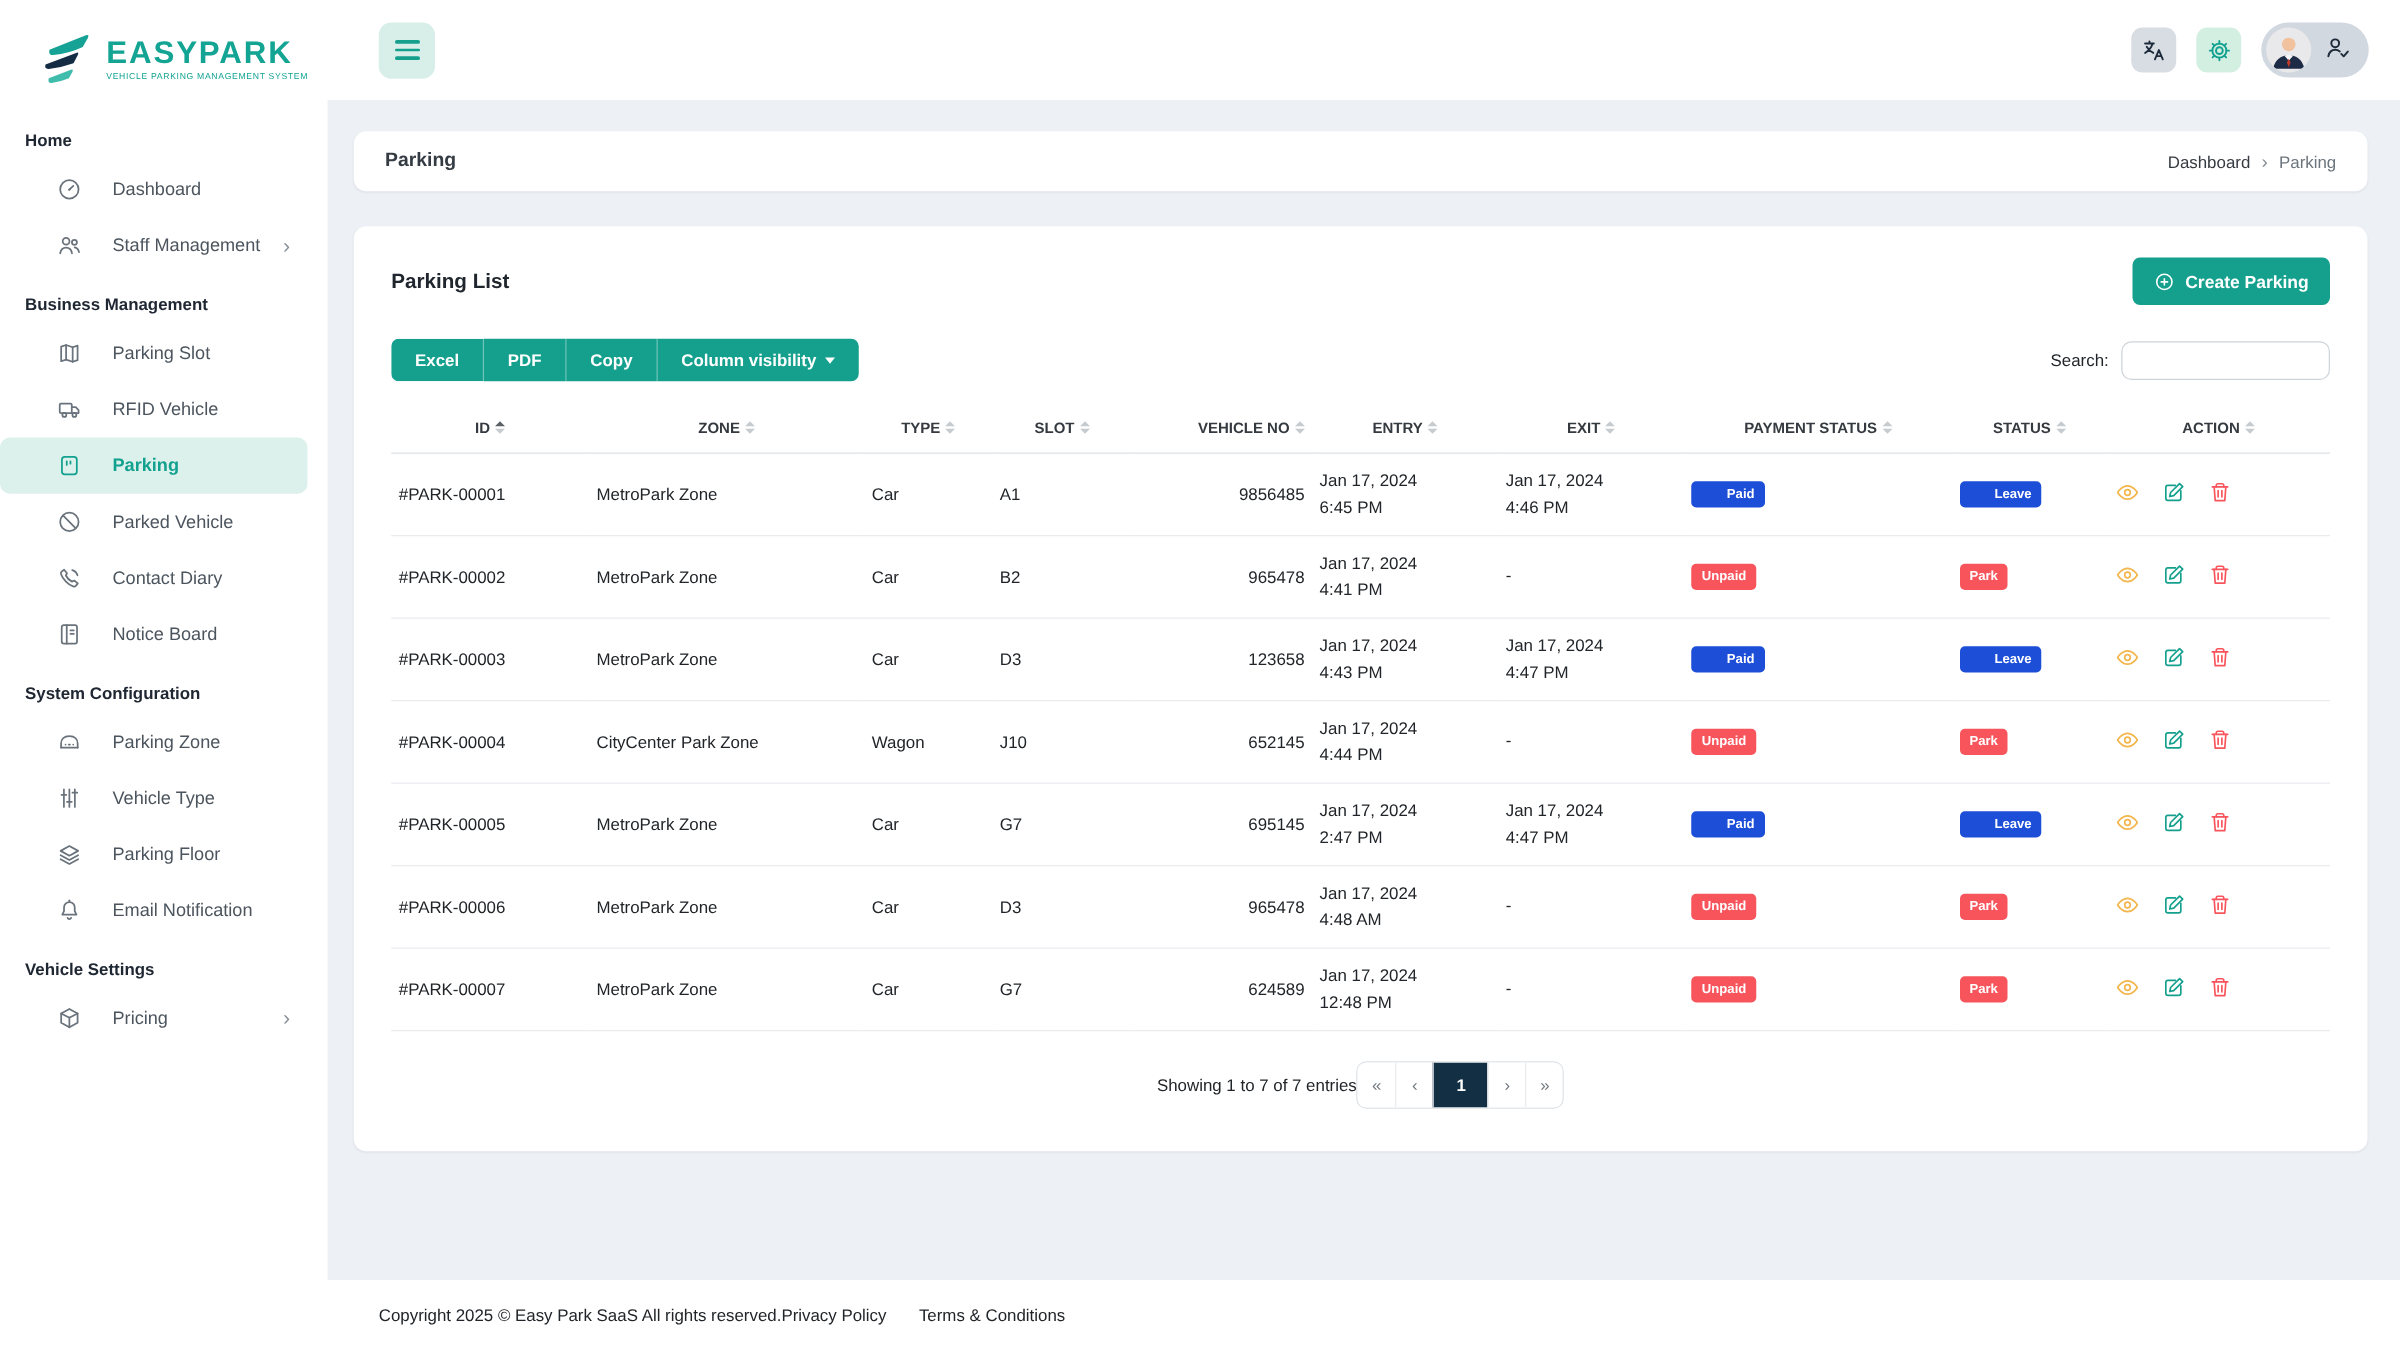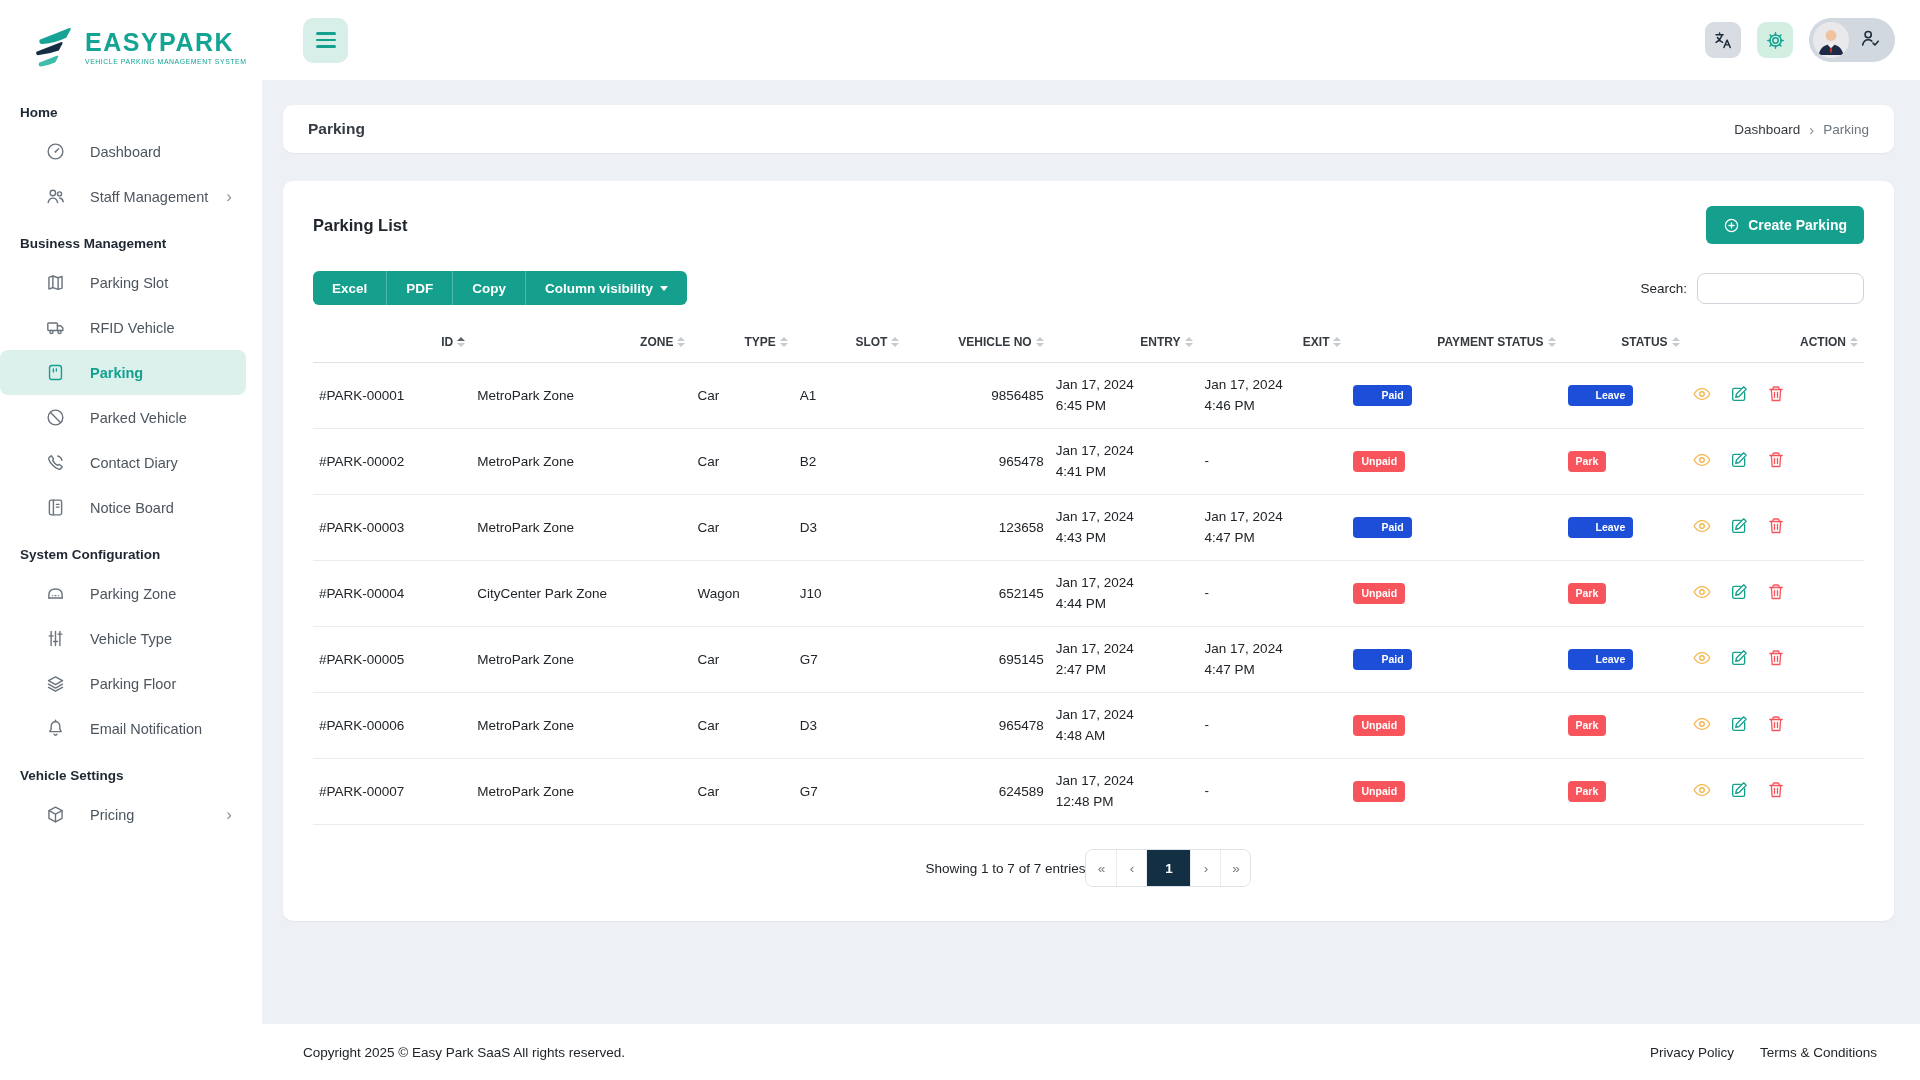--- a/index.html
+++ b/index.html
@@ -74,21 +74,21 @@
   .caret-down { width:0; height:0; border-left:4.5px solid transparent; border-right:4.5px solid transparent;
                 border-top:5px solid #fff; display:inline-block; }
   .search-wrap { display:flex; align-items:center; gap:10px; font-size:13.5px; color:#212529; }
   .search-input { width:167px; height:31px; border:1.5px solid #ced4da; border-radius:8px; padding:0 10px;
                   font-size:13.5px; font-family:"Liberation Sans",sans-serif; outline:none; }
 
   
   table { width:100%; border-collapse:collapse; margin-top:18px; table-layout:fixed; }
   th { font-size:12px; font-weight:bold; color:#343a40; text-align:left; padding:12px 6px 13px;
        border-bottom:1px solid #dde1e5; text-transform:uppercase; }
-  .th-inner { display:flex; align-items:center; justify-content:flex-end; gap:4px; }
+  .th-inner { display:flex; align-items:center; justify-content:center; gap:4px; }
   .th-inner.right { justify-content:flex-end; } .th-inner.right .th-label { text-align:right; }
   .sort { display:flex; flex-direction:column; gap:2px; align-items:center; flex-shrink:0; }
   .sort i { display:block; width:0; height:0; border-left:4px solid transparent; border-right:4px solid transparent; }
   .sort .up   { border-bottom:4.5px solid #c6cbd0; }
   .sort .down { border-top:4.5px solid #c6cbd0; }
   .sort .up.on { border-bottom-color:#5a6268; }
   td { font-size:13.5px; color:#212529; padding:10px 6px; height:66px; border-bottom:1px solid #e9ecef;
        vertical-align:middle; }
   td.num { text-align:right; }
   .dt-line { line-height:1.55; }
@@ -101,22 +101,22 @@
 
   .table-foot { display:flex; align-items:center; justify-content:center; margin-top:24px; }
   .showing { font-size:13.5px; color:#212529; }
   .pagination { display:flex; border:1px solid #dee2e6; border-radius:8px; overflow:hidden; }
   .page-cell { min-width:30px; height:36px; padding:0 10px; display:flex; align-items:center; justify-content:center;
                font-size:13.5px; color:#72797f; background:#fff; border-left:1px solid #e9ecef; cursor:pointer; }
   .page-cell:first-child { border-left:none; }
   .page-cell.active { background:#132f44; color:#fff; font-weight:bold; min-width:44px; }
 
   
-  .page-footer { height:56px; background:#fff; display:flex; align-items:center; justify-content:space-between;
-                 padding:0 43px 0 41px; flex-shrink:0; font-size:13.5px; color:#212529; }
+  .page-footer { height:56px; background:#fff; display:flex; align-items:center; 
+                 padding:0 33px 0 41px; flex-shrink:0; font-size:13.5px; color:#212529; }
   .footer-links { display:flex; gap:26px; }
   .footer-link { color:#212529; cursor:pointer; }
 </style>
 </head>
 <body>
 
 <div class="layout">
 
   <aside class="sidebar">
     <div class="logo-row">

